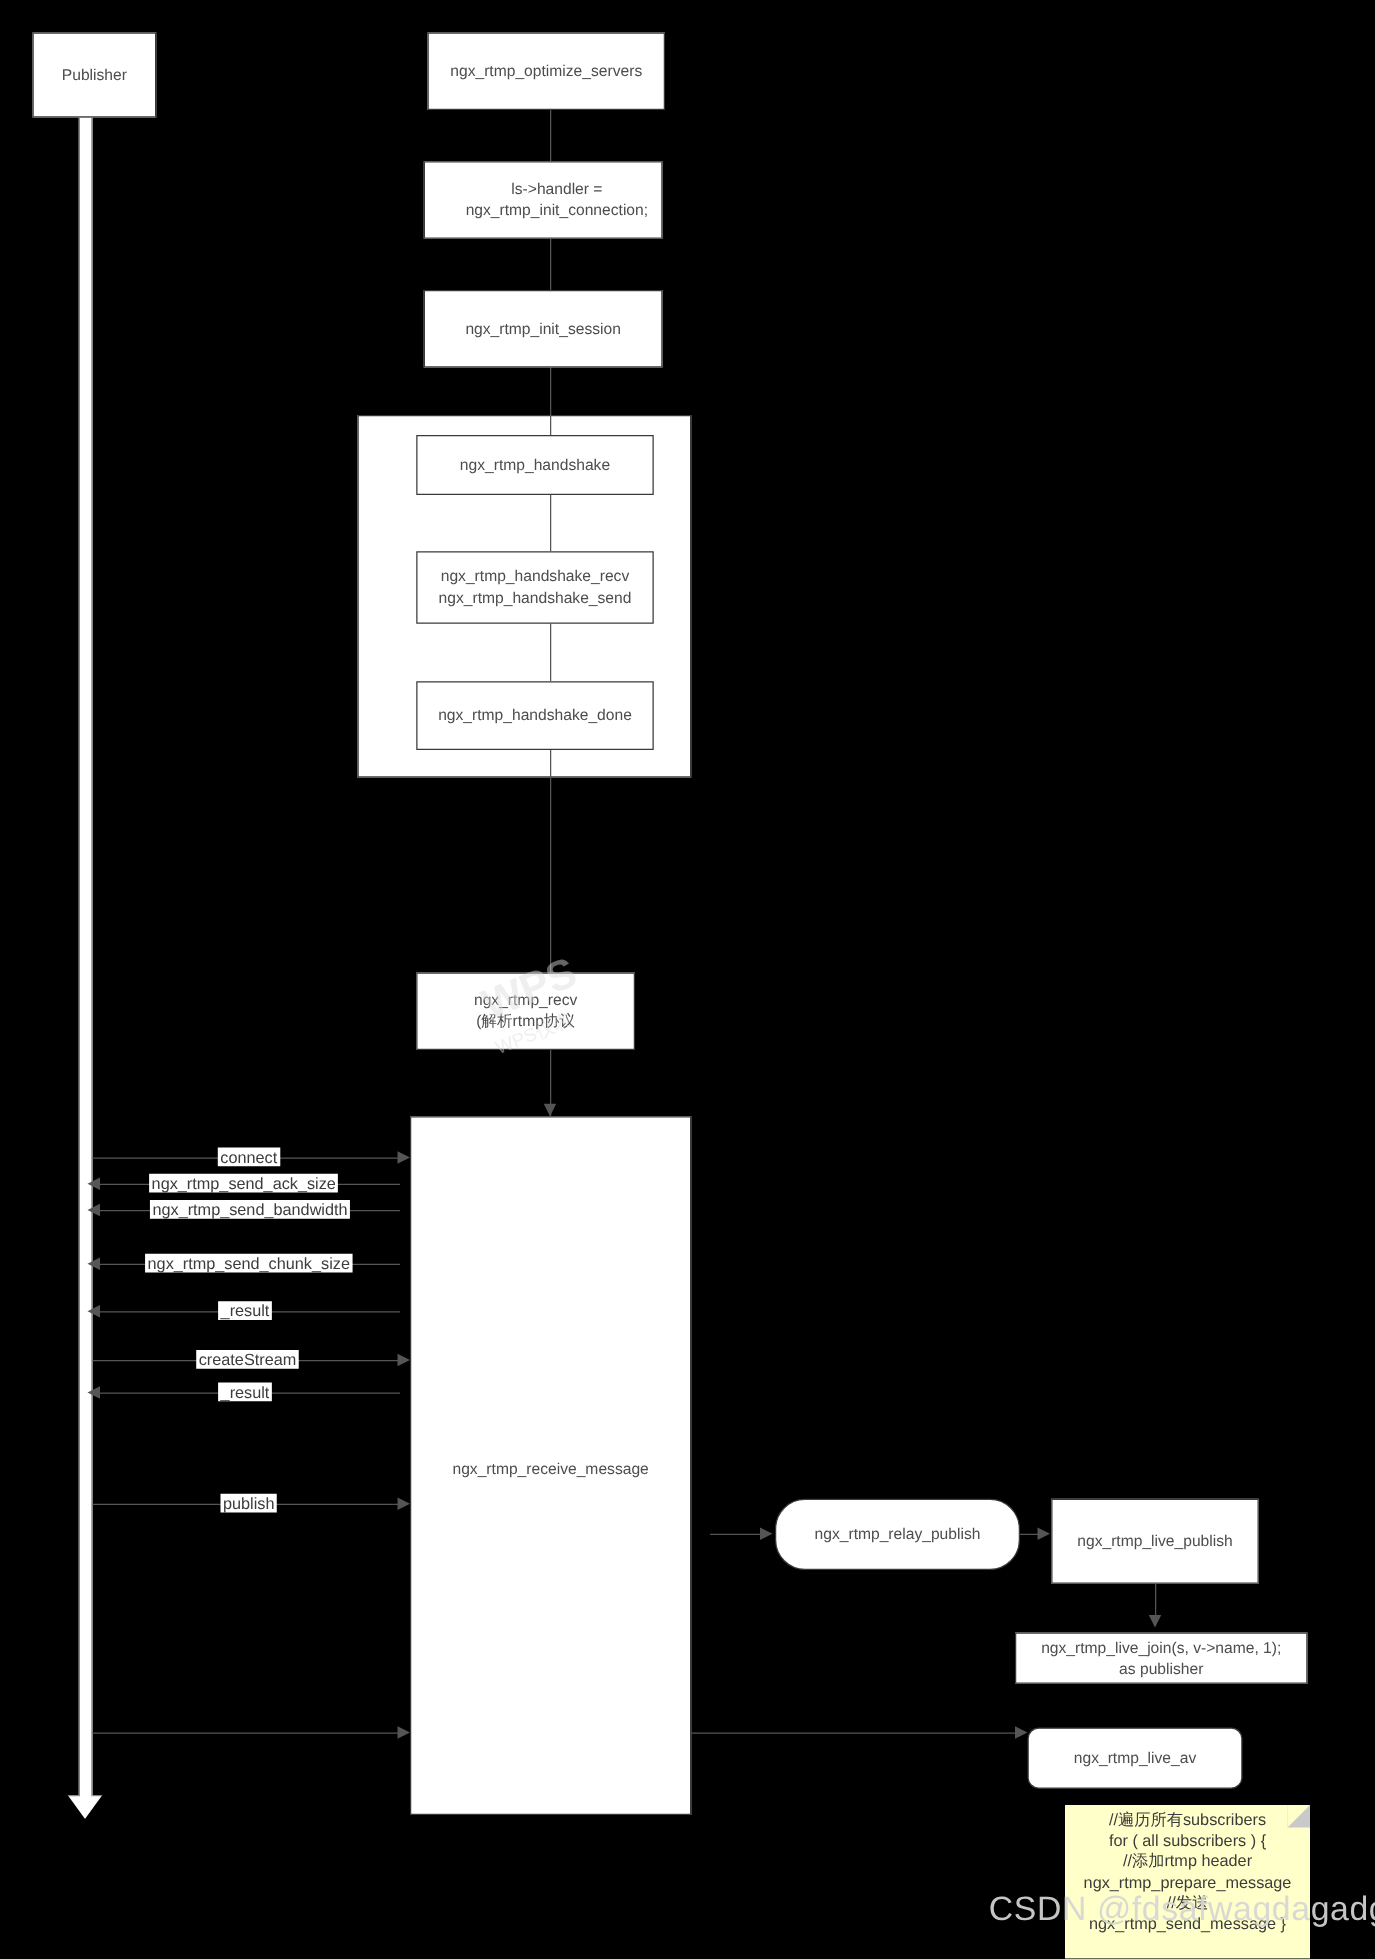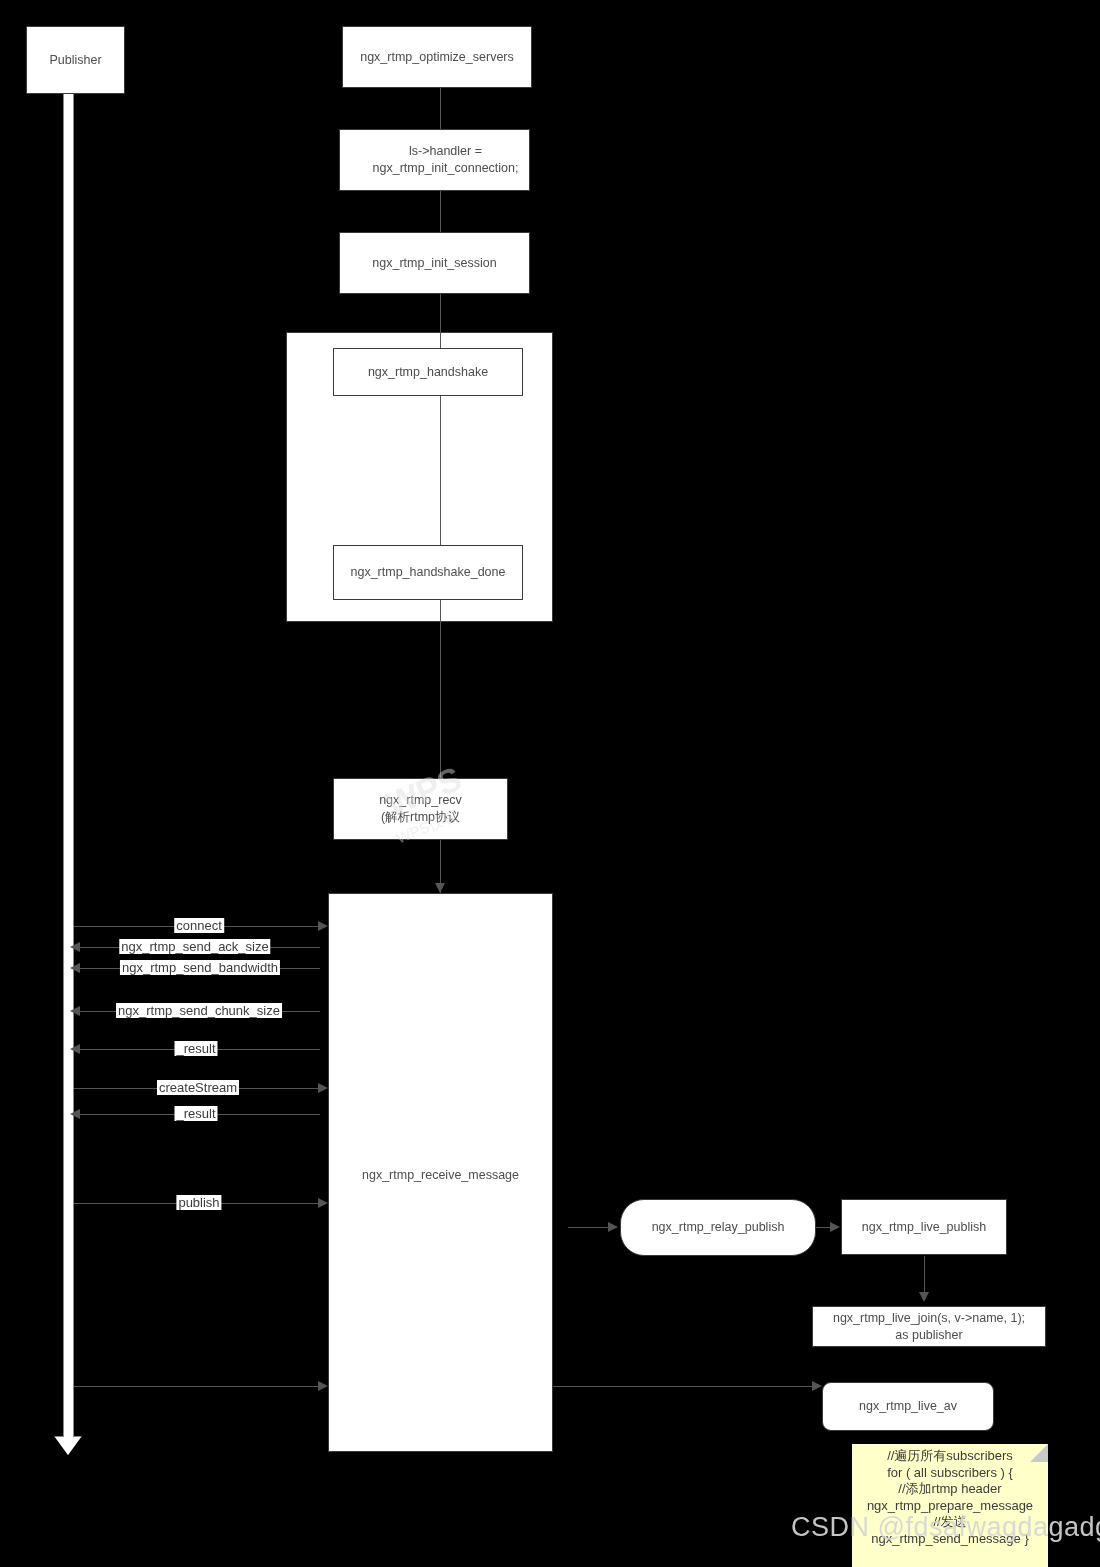--- a/index.html
+++ b/index.html
@@ -178,20 +178,22 @@
 
   <div class="node" style="left:339px; top:129px; width:191px; height:62px;padding-left:22px;">ls-&gt;handler =
 ngx_rtmp_init_connection;</div>
 
   <div class="node" style="left:339px; top:232px; width:191px; height:62px;">ngx_rtmp_init_session</div>
 
   <div class="group-box" style="left:286px; top:332px; width:267px; height:290px;"></div>
 
   <div class="node" style="left:333px; top:348px; width:190px; height:48px;text-align:center;">ngx_rtmp_handshake</div>
 
+  <div class="node" style="left:333px; top:441px; width:190px; height:58px;">ngx_rtmp_handshake_recv
+ngx_rtmp_handshake_send</div>
 
   <div class="node" style="left:333px; top:545px; width:190px; height:55px;">ngx_rtmp_handshake_done</div>
 
 
   <div class="node" style="left:333px; top:778px; width:175px; height:62px;">ngx_rtmp_recv
 (解析rtmp协议</div>
 
   <div class="wps-mark" style="left:385px; top:772px;">WPS</div>
   <div class="wps-mark small" style="left:395px; top:818px;">WPS仪表</div>
 
@@ -235,21 +237,21 @@
 
 
   <div class="hline" style="left:568px; top:1227px; width:44px;"></div>
   <div class="arrow-r" style="left:608px; top:1222px;"></div>
 
   <div class="node" style="left:620px; top:1199px; width:196px; height:57px;border-radius:24px;">ngx_rtmp_relay_publish</div>
 
   <div class="hline" style="left:788px; top:1227px; width:45px;"></div>
   <div class="arrow-r" style="left:830px; top:1222px;"></div>
 
-  <div class="node" style="left:841px; top:1199px; width:166px; height:56px;">ngx_rtmp_live_publish</div>
+  <div class="node" style="left:841px; top:1199px; width:166px; height:68px;">ngx_rtmp_live_publish</div>
 
   <div class="vline" style="left:924px; top:1256px; height:42px;"></div>
   <div class="arrow-d" style="left:919px; top:1292px;"></div>
 
   <div class="node" style="left:812px; top:1306px; width:234px; height:41px;">ngx_rtmp_live_join(s, v-&gt;name, 1);
 as publisher</div>
 
   <div class="hline" style="left:553px; top:1386px; width:264px;"></div>
   <div class="arrow-r" style="left:812px; top:1381px;"></div>
 

